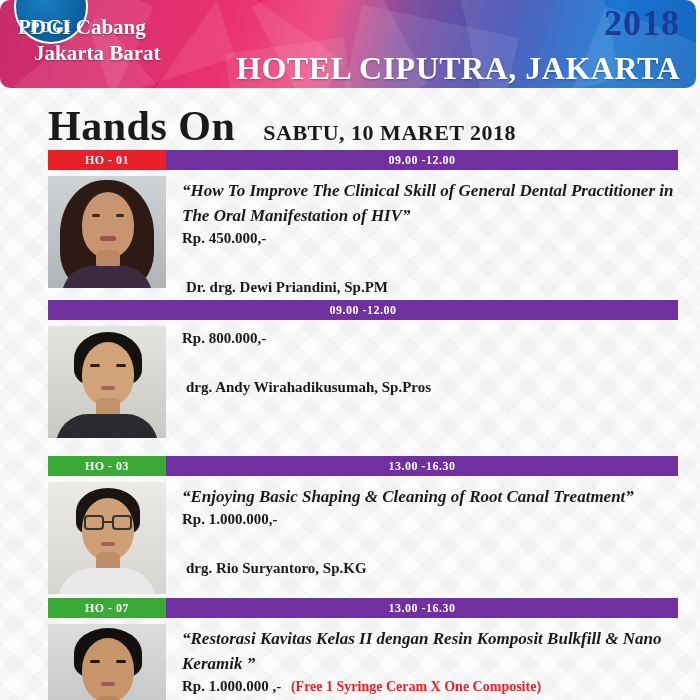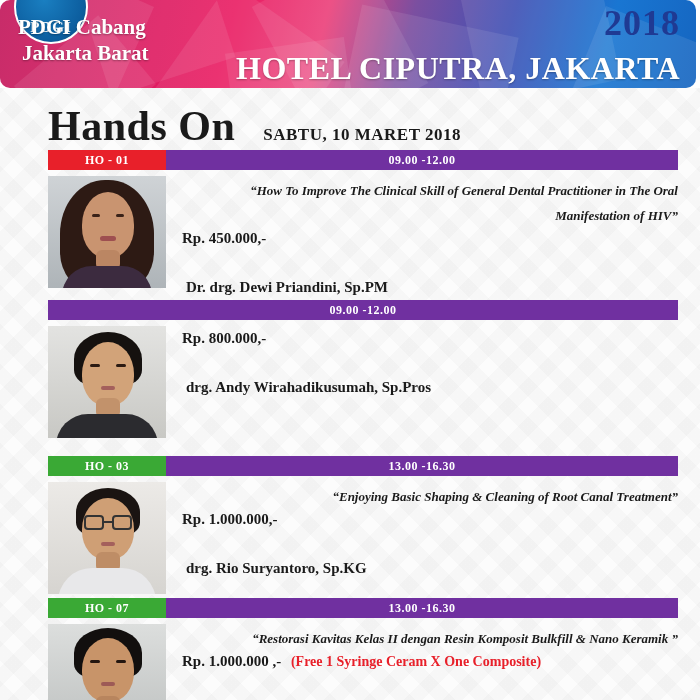--- a/index.html
+++ b/index.html
@@ -60,21 +60,21 @@
     position: absolute;
     left: 18px; top: 14px;
     color: #ffffff;
     font-family: "Liberation Serif", serif;
     font-weight: bold;
     font-size: 21px;
     line-height: 26px;
     text-shadow: 0 1px 2px rgba(0,0,0,0.35);
     z-index: 4;
   }
-  .org-name .l2 { display: block; margin-left: 4px; }
+  .org-name .l2 { display: block; margin-left: 16px; }
 
   .year {
     position: absolute;
     right: 16px; top: 2px;
     color: #1f3a93;
     font-family: "Liberation Serif", serif;
     font-weight: bold;
     font-size: 36px;
     letter-spacing: 1px;
     z-index: 4;
@@ -113,21 +113,21 @@
     font-family: "Liberation Serif", serif;
     font-weight: bold;
     font-size: 42px;
     color: #1a1a1a;
     letter-spacing: 0.5px;
   }
   .title-date {
     margin-left: 28px;
     font-family: "Liberation Serif", serif;
     font-weight: bold;
-    font-size: 17px;
+    font-size: 22px;
     color: #1a1a1a;
     letter-spacing: 0.5px;
   }
 
   .list { padding: 0 22px 0 48px; }
 
   .session { position: relative; margin-bottom: 4px; }
 
   .bar {
     display: flex;
@@ -178,24 +178,23 @@
 
   .details {
     flex: 1;
     padding-left: 16px;
     padding-top: 2px;
   }
   .sess-title {
     font-family: "Liberation Serif", serif;
     font-style: italic;
     font-weight: bold;
-    font-size: 13px;
+    font-size: 17px;
     line-height: 25px;
     color: #1a1a1a;
-    text-align: right;
   }
   .price {
     font-family: "Liberation Serif", serif;
     font-weight: bold;
     font-size: 15px;
     color: #1a1a1a;
     margin-top: 2px;
   }
   .price .bonus {
     color: #e8202a;

